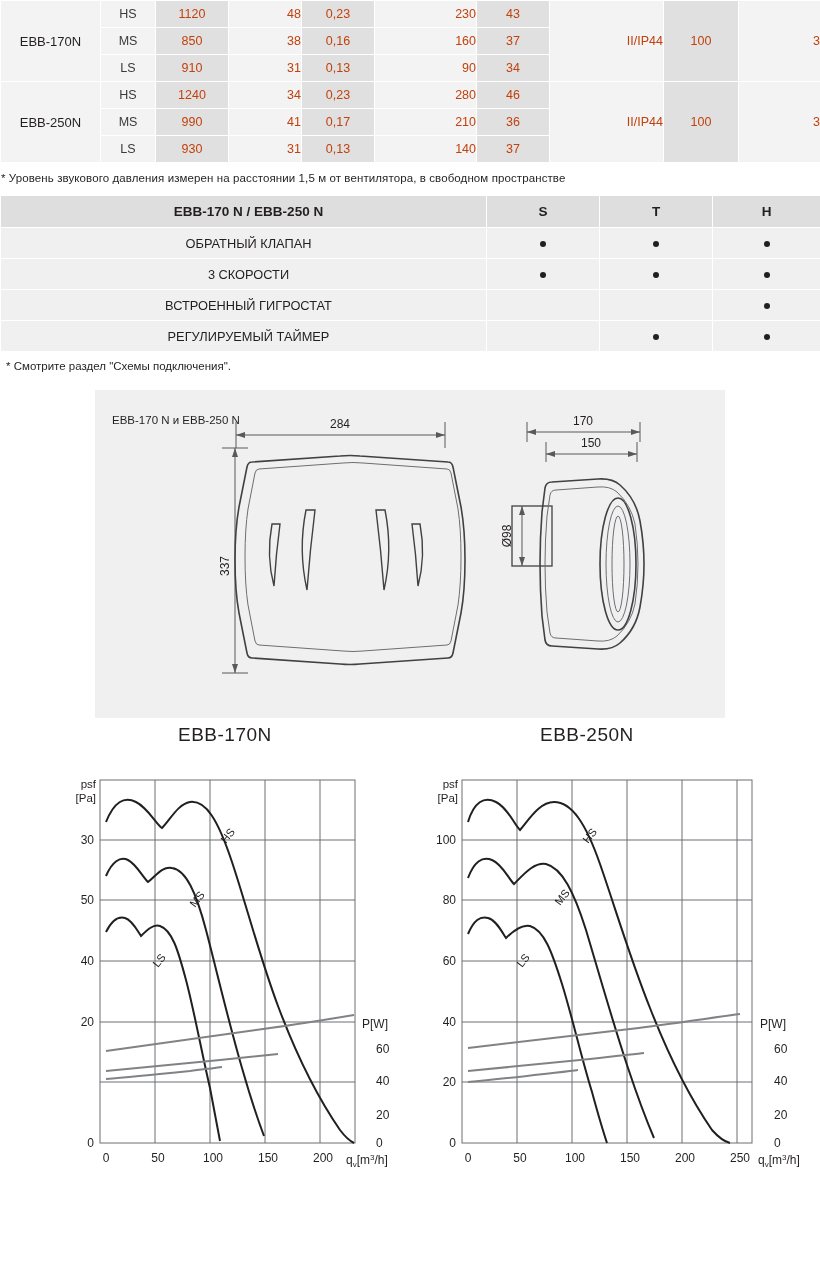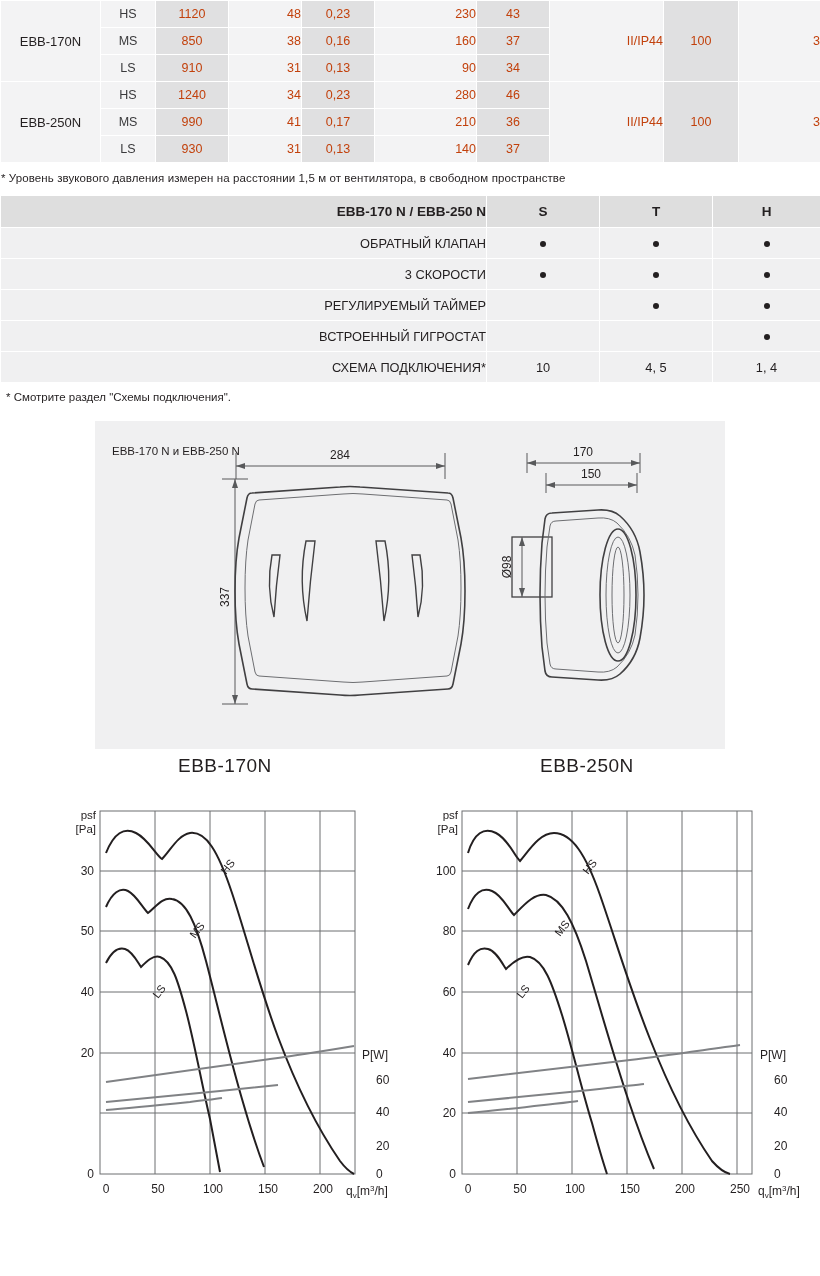--- a/index.html
+++ b/index.html
@@ -75,21 +75,21 @@
     table-layout: fixed;
     margin-top: 11px;
     font-size: 12.8px;
   }
   table.feat td {
     border: 1px solid #ffffff;
     height: 30px;
     padding: 0 0 0 10px;
     background: #f0f0f1;
     color: #231f20;
-    text-align: right;
+    text-align: center;
   }
   table.feat td.c {
     text-align: center;
     padding: 0;
   }
   table.feat tr.head td {
     background: #dedede;
     font-weight: bold;
     height: 31px;
     font-size: 13.5px;
@@ -262,36 +262,30 @@
         <td class="c"><span class="dot"></span></td>
         <td class="c"><span class="dot"></span></td>
       </tr>
       <tr>
         <td>3 СКОРОСТИ</td>
         <td class="c"><span class="dot"></span></td>
         <td class="c"><span class="dot"></span></td>
         <td class="c"><span class="dot"></span></td>
       </tr>
       <tr>
-        <td>РЕГУЛИРУЕМЫЙ ТАЙМЕР</td>
-        <td class="c"></td>
-        <td class="c"><span class="dot"></span></td>
-        <td class="c"><span class="dot"></span></td>
-      </tr>
-      <tr>
         <td>ВСТРОЕННЫЙ ГИГРОСТАТ</td>
         <td class="c"></td>
         <td class="c"></td>
         <td class="c"><span class="dot"></span></td>
       </tr>
       <tr>
-        <td>СХЕМА ПОДКЛЮЧЕНИЯ*</td>
-        <td class="c">10</td>
-        <td class="c">4, 5</td>
-        <td class="c">1, 4</td>
+        <td>РЕГУЛИРУЕМЫЙ ТАЙМЕР</td>
+        <td class="c"></td>
+        <td class="c"><span class="dot"></span></td>
+        <td class="c"><span class="dot"></span></td>
       </tr>
     </tbody>
   </table>
 
   <div class="footnote2">* Смотрите раздел "Схемы подключения".</div>
 
   <div class="drawing">
     <div class="panel"></div>
     <div class="caption">EBB-170 N и EBB-250 N</div>
 

